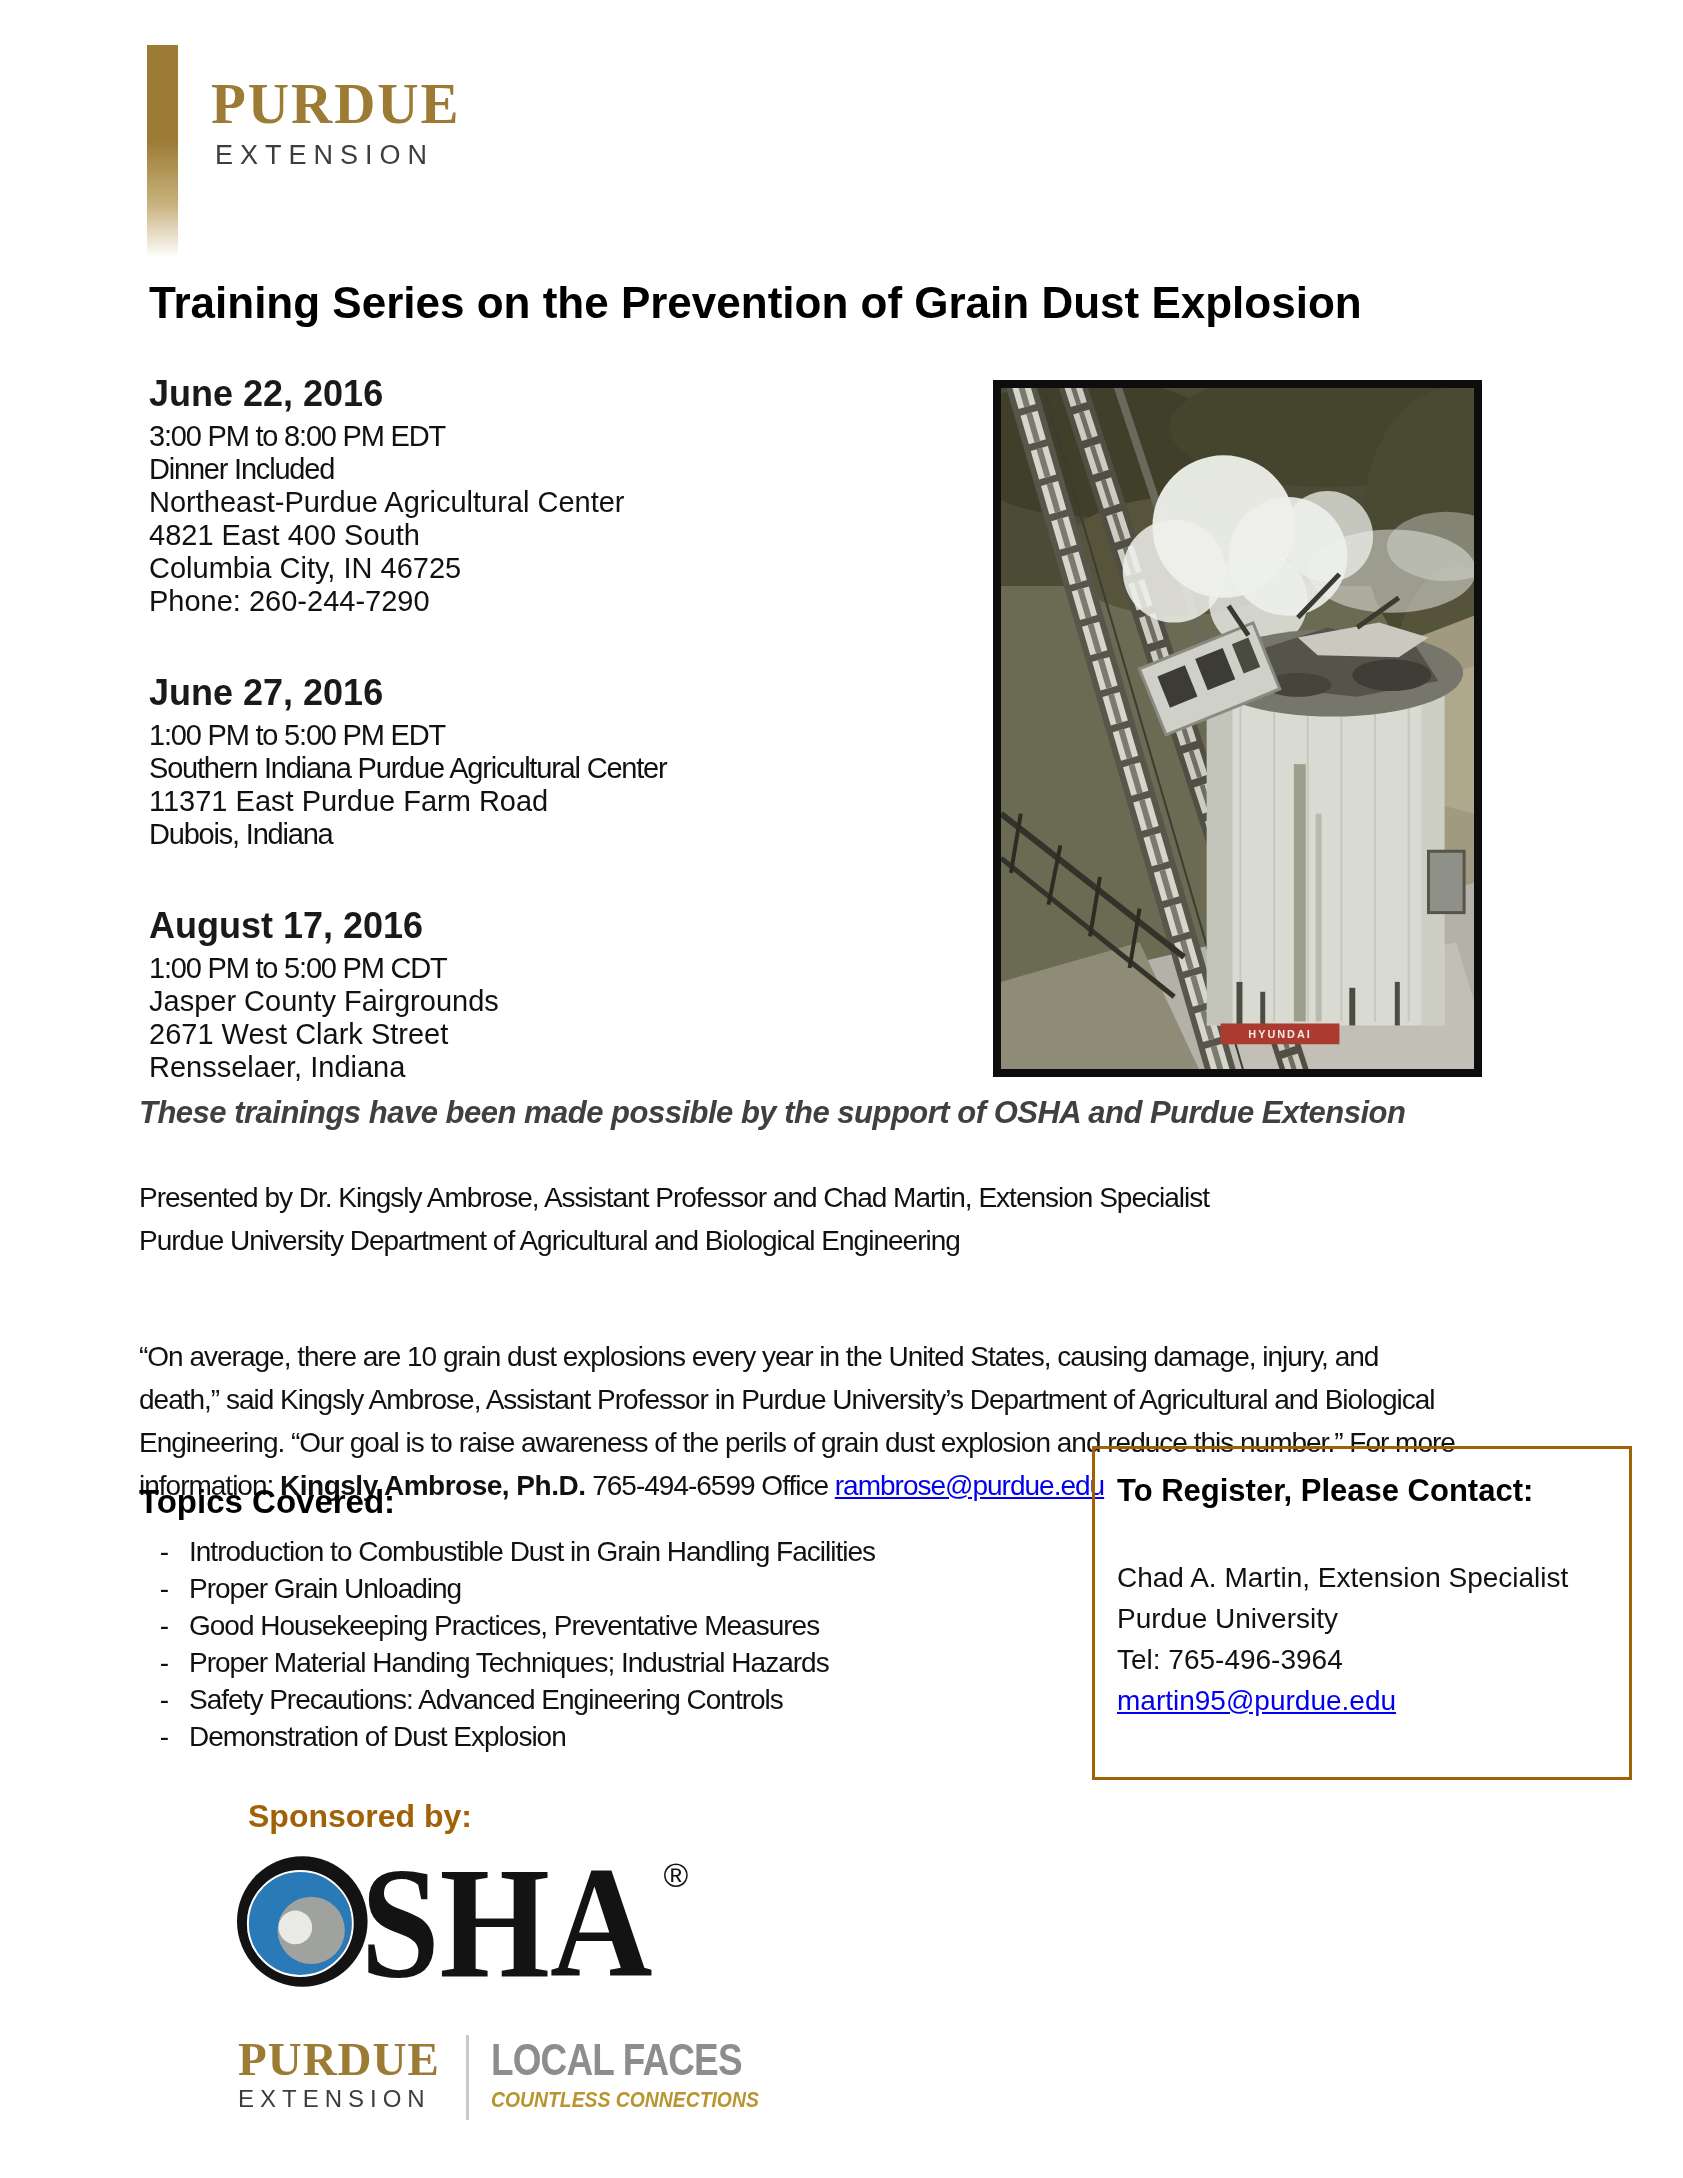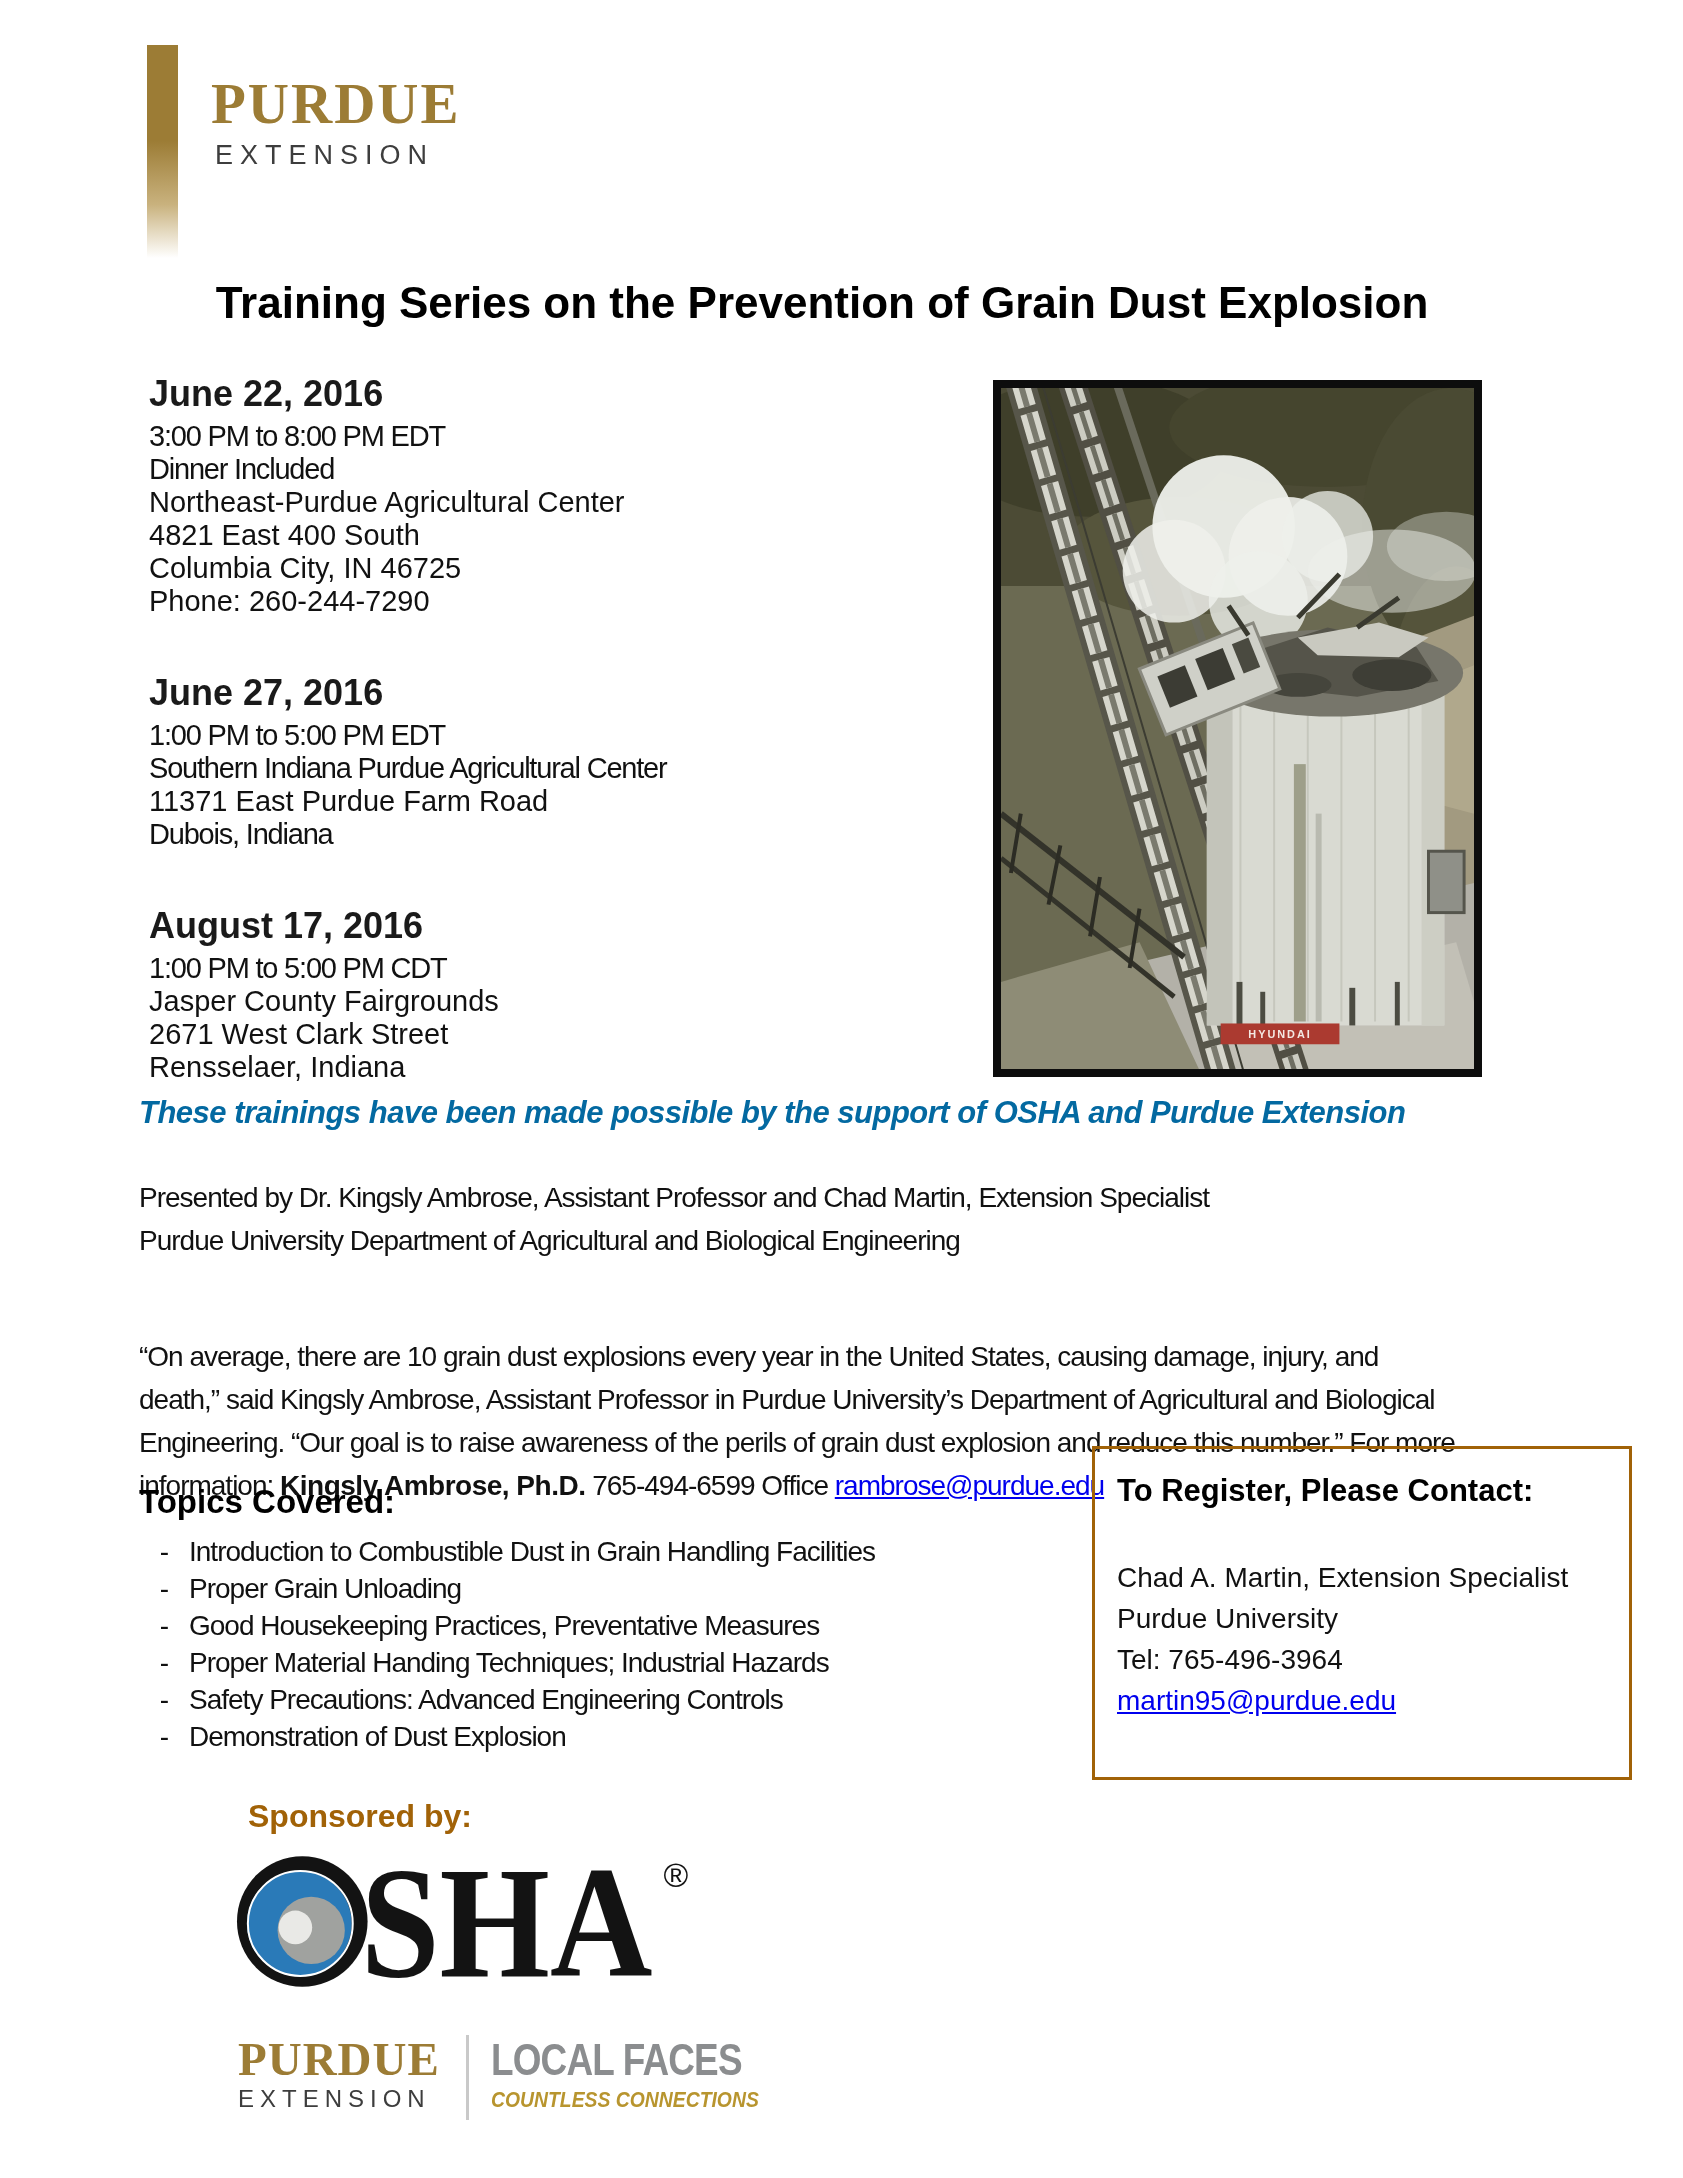--- a/index.html
+++ b/index.html
@@ -7,38 +7,38 @@
         font-family:"Liberation Sans",sans-serif;color:#1a1a1a;}
 
   
   .goldbar{position:absolute;left:147px;top:45px;width:31px;height:213px;
            background:linear-gradient(to bottom,#9c7c35 0%,#9c7c35 45%,#c9b27e 75%,rgba(255,255,255,0) 100%);}
   .brand-word{position:absolute;left:211px;top:71px;font-family:"Liberation Serif",serif;
               font-weight:bold;font-size:57px;color:#9c7c35;letter-spacing:2px;}
   .brand-sub{position:absolute;left:215px;top:140px;font-size:27px;color:#3d3d3d;letter-spacing:7px;font-weight:500;}
 
   
-  .title{position:absolute;left:149px;top:278px;width:1346px;text-align:center;
+  .title{position:absolute;left:149px;top:278px;width:1346px;text-align:left;
          font-size:44px;font-weight:bold;color:#000;}
 
   
   .events{position:absolute;left:149px;top:372px;width:802px;}
   .event{margin-bottom:53px;}
   .event-date{font-size:36px;font-weight:bold;line-height:44px;margin-bottom:4px;}
   .event-line{font-size:29px;line-height:33px;color:#111;}
   .cond{letter-spacing:-1.2px;}
   .semib{font-weight:500;}
 
   
   .photo{position:absolute;left:993px;top:380px;width:473px;height:681px;border:8px solid #0d0d0d;background:#66654c;}
   .photo svg{display:block;width:100%;height:100%;}
 
   
   .support-note{position:absolute;left:139px;top:1095px;width:1327px;
-                font-size:31px;font-weight:bold;font-style:italic;color:#0369a1;letter-spacing:-0.5px;}
+                font-size:31px;font-weight:bold;font-style:italic;color:#404040;letter-spacing:-0.5px;}
 
   
   .presented{position:absolute;left:139px;top:1176px;width:1327px;font-size:28px;line-height:43px;letter-spacing:-1px;color:#111;}
   .quote{position:absolute;left:139px;top:1307px;width:1322px;font-size:28px;line-height:43px;letter-spacing:-1px;color:#111;}
   .quote b{letter-spacing:-0.5px;}
   a.mail{color:#0000ee;text-decoration:underline;text-align:center;}
 
   
   .topics{position:absolute;left:139px;top:1483px;width:871px;}
   .topics-heading{font-size:33px;font-weight:bold;color:#000;margin-bottom:12px;}

